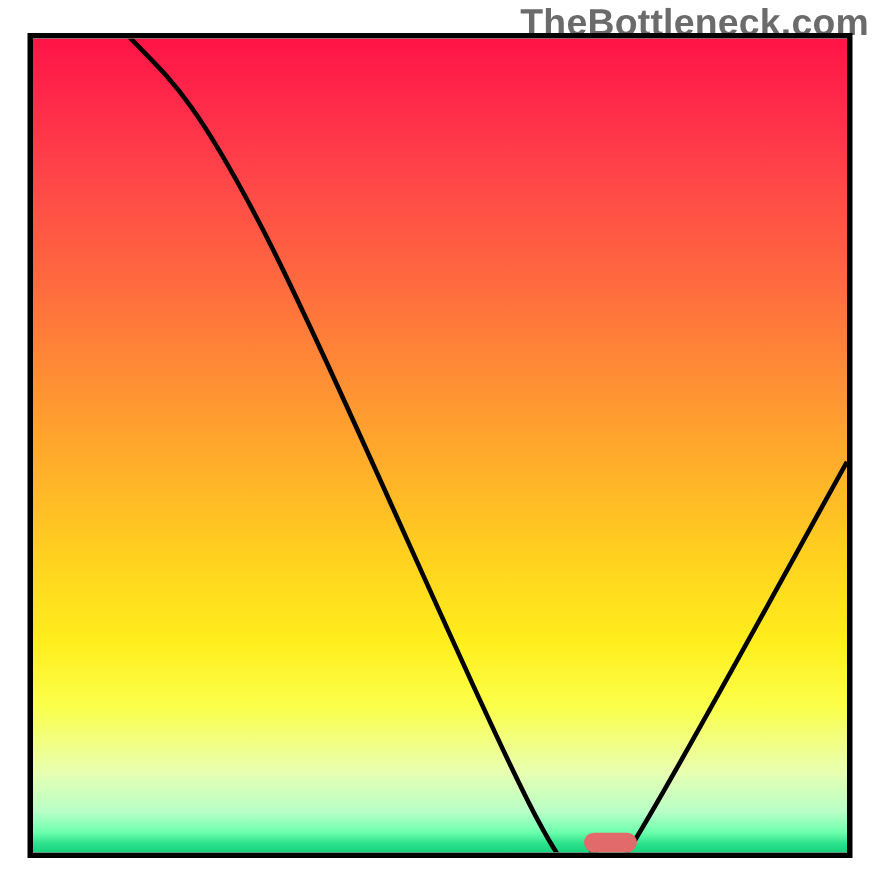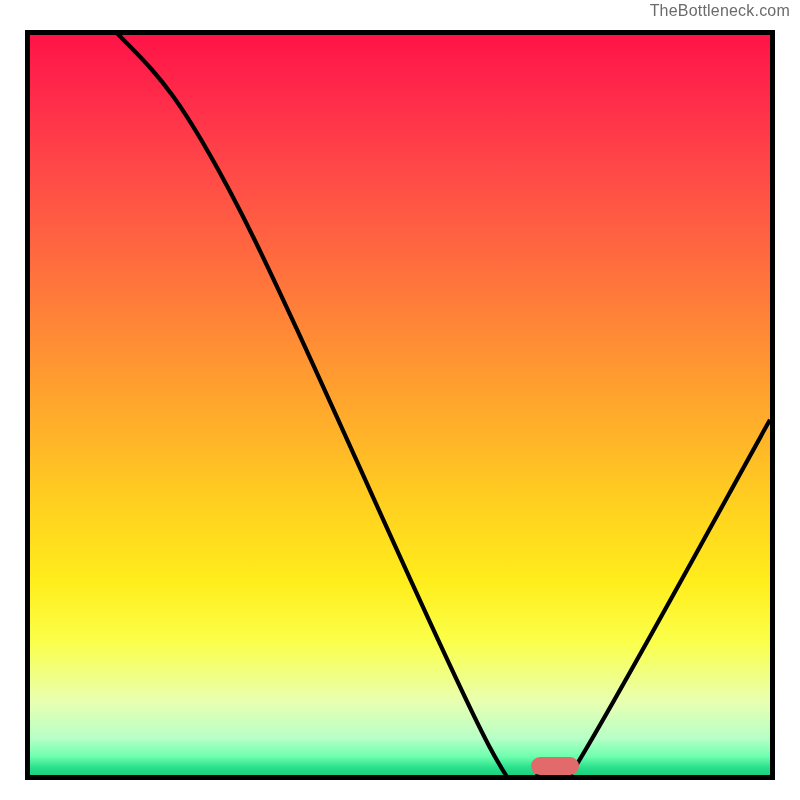--- a/index.html
+++ b/index.html
@@ -12,22 +12,22 @@
   }
   .wrap {
     position: relative;
     width: 800px;
     height: 800px;
   }
   .watermark {
     position: absolute;
     top: 2px;
     right: 10px;
-    font-size: 16px;
-    font-weight: 400;
+    font-size: 34px;
+    font-weight: 700;
     color: #6b6b6b;
     letter-spacing: 0.2px;
   }
   .plot {
     position: absolute;
     left: 25px;
     top: 30px;
     width: 750px;
     height: 750px;
     border: 5px solid #000;

